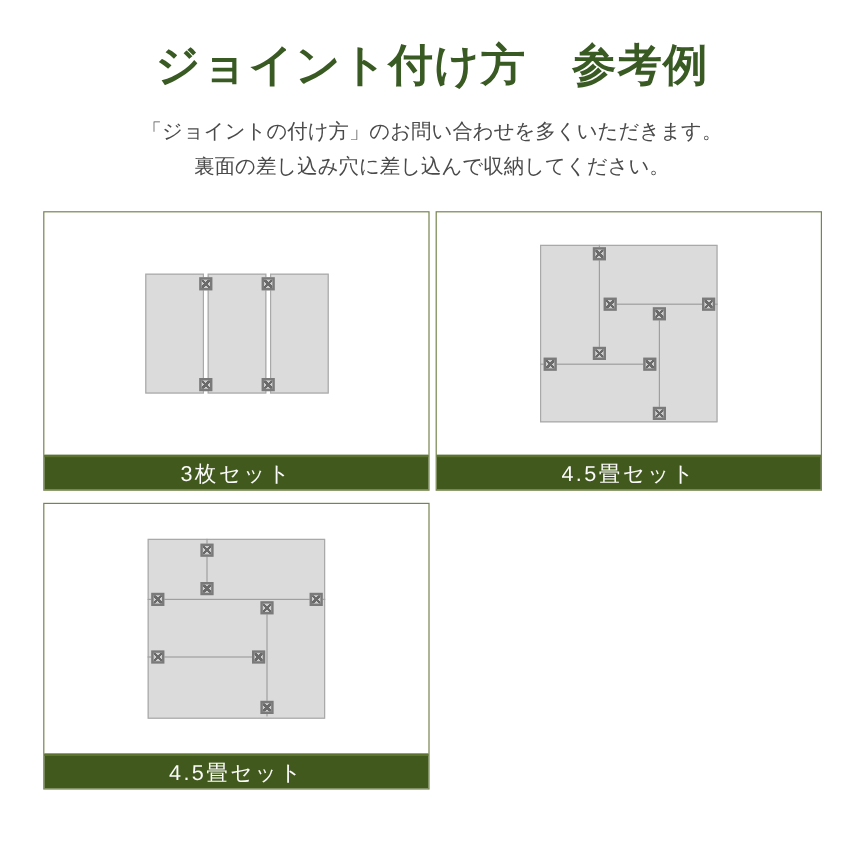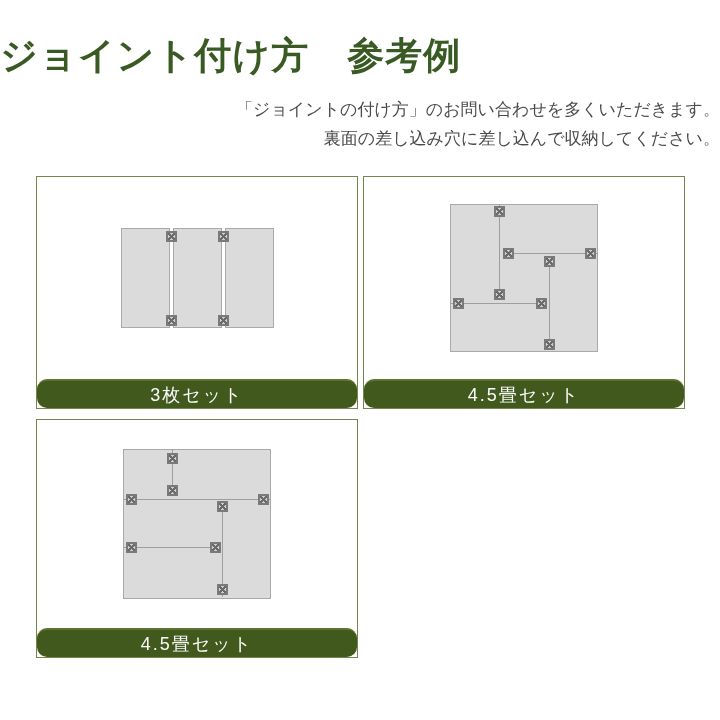--- a/index.html
+++ b/index.html
@@ -6,31 +6,32 @@
   body{
     width:720px;height:720px;overflow:hidden;background:#ffffff;
     font-family:"Liberation Sans","DejaVu Sans",sans-serif;
     position:relative;
   }
   .canvas{width:720px;height:720px;position:relative;}
 
   
   .page-title{
     margin:34px 0 0 0;
+    text-align:center;
     font-family:"Liberation Serif","DejaVu Serif",serif;
     font-weight:600;
     font-size:37px;
     line-height:44px;
     letter-spacing:1px;
     color:var(--title-green,#3a5a24);
     white-space:pre;
   }
   .subtitle{
     margin:0;
-    text-align:right;
+    text-align:center;
     font-size:17px;
     line-height:24px;
     color:var(--text-gray,#4a4a4a);
   }
   .subtitle.first{margin-top:20px;}
   .subtitle.second{margin-top:5px;}
 
   
   .example-grid{
     margin:25px 0 0 36px;
@@ -57,21 +58,20 @@
   }
   .diagram{position:relative;}
   .label-bar{
     height:29px;
     box-sizing:border-box;
     background:var(--bar-green,#42591d);
     border-top:2px solid #5d7330;
     display:flex;
     align-items:center;
     justify-content:center;
-    border-radius:10px;
   }
   .label-bar .label-text{
     color:#fafafa;
     font-size:18px;
     letter-spacing:2px;
   }
 
   
   .tatami-mat{
     position:absolute;

